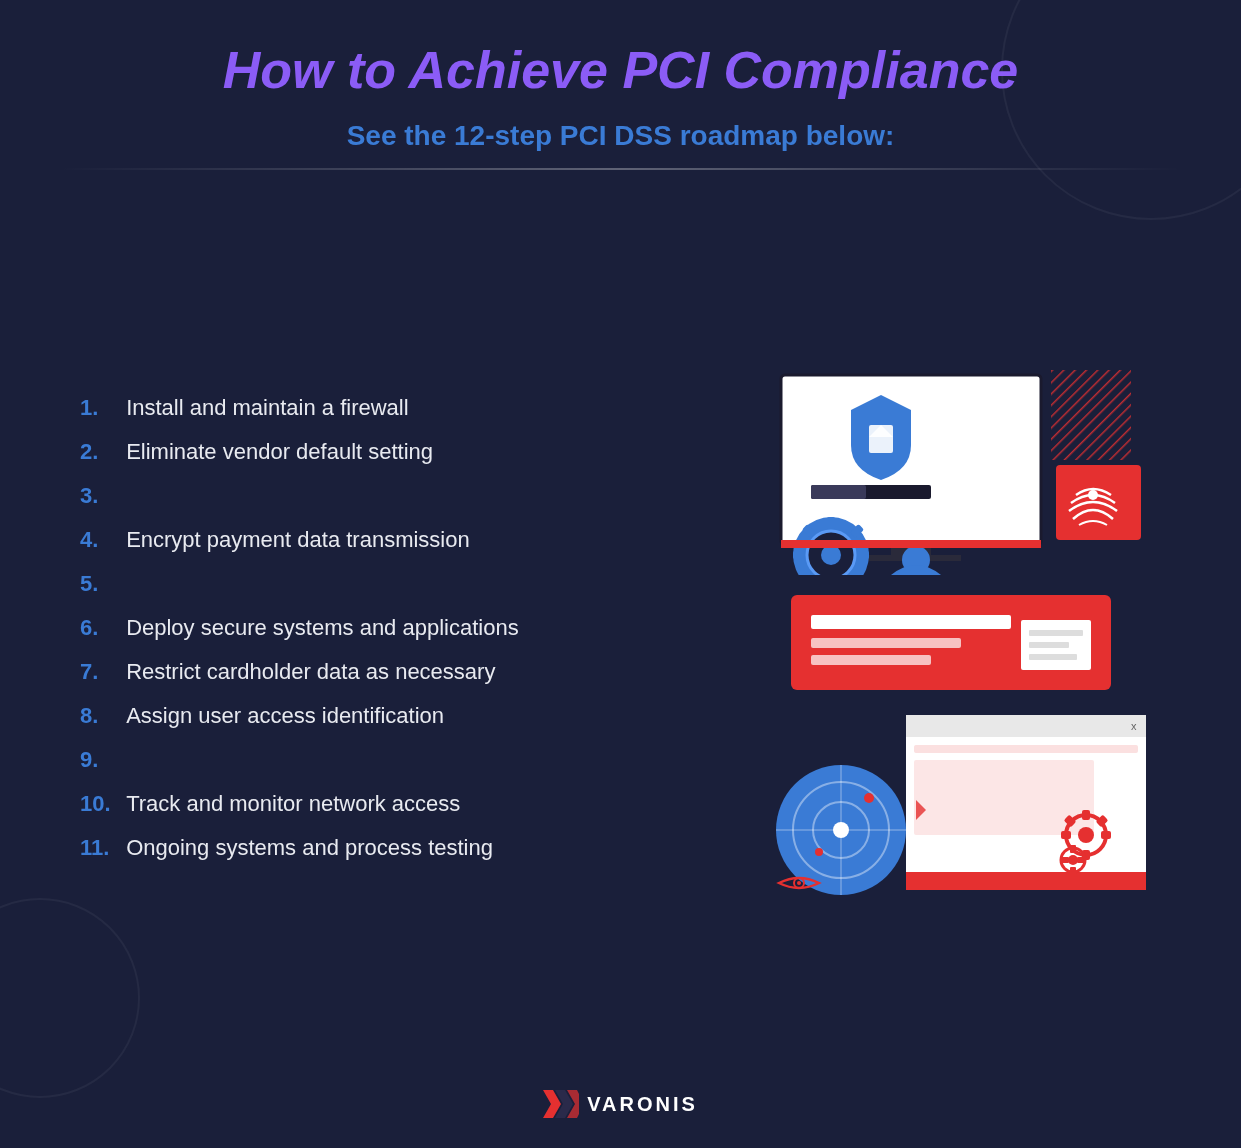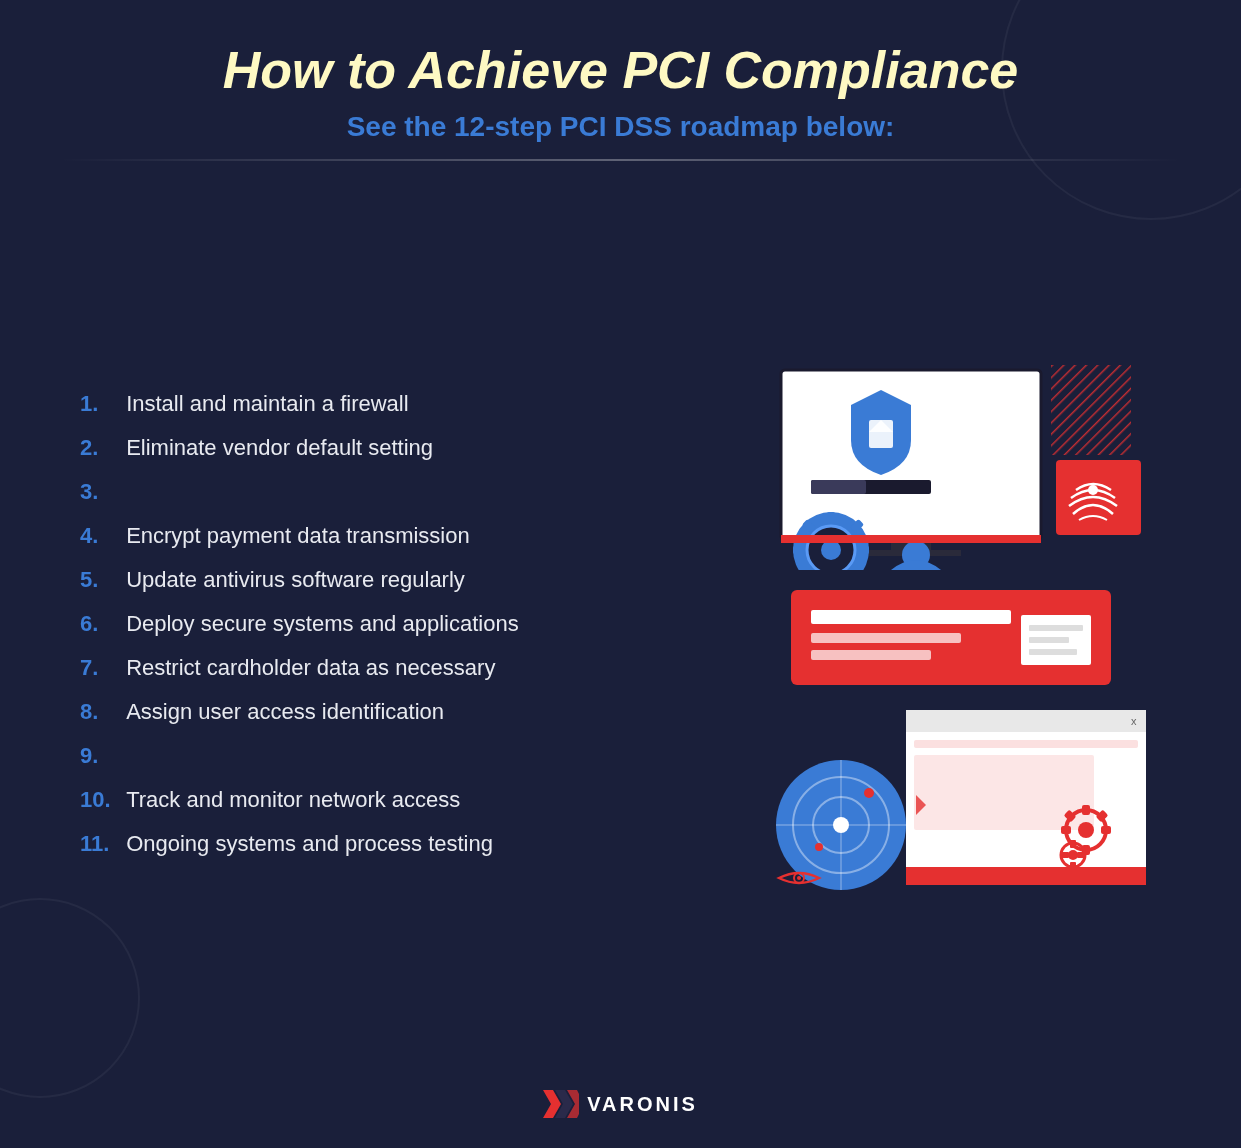--- a/index.html
+++ b/index.html
@@ -39,23 +39,23 @@
       display: flex;
       flex-direction: column;
       align-items: center;
       padding: 40px 60px 30px;
       position: relative;
     }
 
     .title {
       font-size: 52px;
       font-weight: 900;
-      color: #fef9c3;
+      color: #8b5cf6;
       text-align: center;
-      margin-bottom: 11px;
+      margin-bottom: 20px;
       font-style: italic;
     }
 
     .subtitle {
       font-size: 28px;
       font-weight: 700;
       color: #3a7bd5;
       text-align: center;
       margin-bottom: 16px;
     }
@@ -141,21 +141,21 @@
   <p class="subtitle">See the 12-step PCI DSS roadmap below:</p>
   <div class="divider"></div>
 
   <div class="content-area">
 
     <div class="left-panel" id="list-container">
         <div class="list-item"><span class="item-number">1.</span>&nbsp;<span>Install and maintain a firewall</span></div>
         <div class="list-item"><span class="item-number">2.</span>&nbsp;<span>Eliminate vendor default setting</span></div>
         <div class="list-item"><span class="item-number">3.</span>&nbsp;</div>
         <div class="list-item"><span class="item-number">4.</span>&nbsp;<span>Encrypt payment data transmission</span></div>
-        <div class="list-item"><span class="item-number">5.</span>&nbsp;<span>Update antivirus software regularly</span></div>
+        <div class="list-item"><span class="item-number">5.</span>&nbsp;</div>
         <div class="list-item"><span class="item-number">6.</span>&nbsp;<span>Deploy secure systems and applications</span></div>
         <div class="list-item"><span class="item-number">7.</span>&nbsp;<span>Restrict cardholder data as necessary</span></div>
         <div class="list-item"><span class="item-number">8.</span>&nbsp;<span>Assign user access identification</span></div>
         <div class="list-item"><span class="item-number">9.</span>&nbsp;</div>
         <div class="list-item"><span class="item-number">10.</span>&nbsp;<span>Track and monitor network access</span></div>
         <div class="list-item"><span class="item-number">11.</span>&nbsp;<span>Ongoing systems and process testing</span></div>
       </div>
 
     <div class="right-panel">
 

